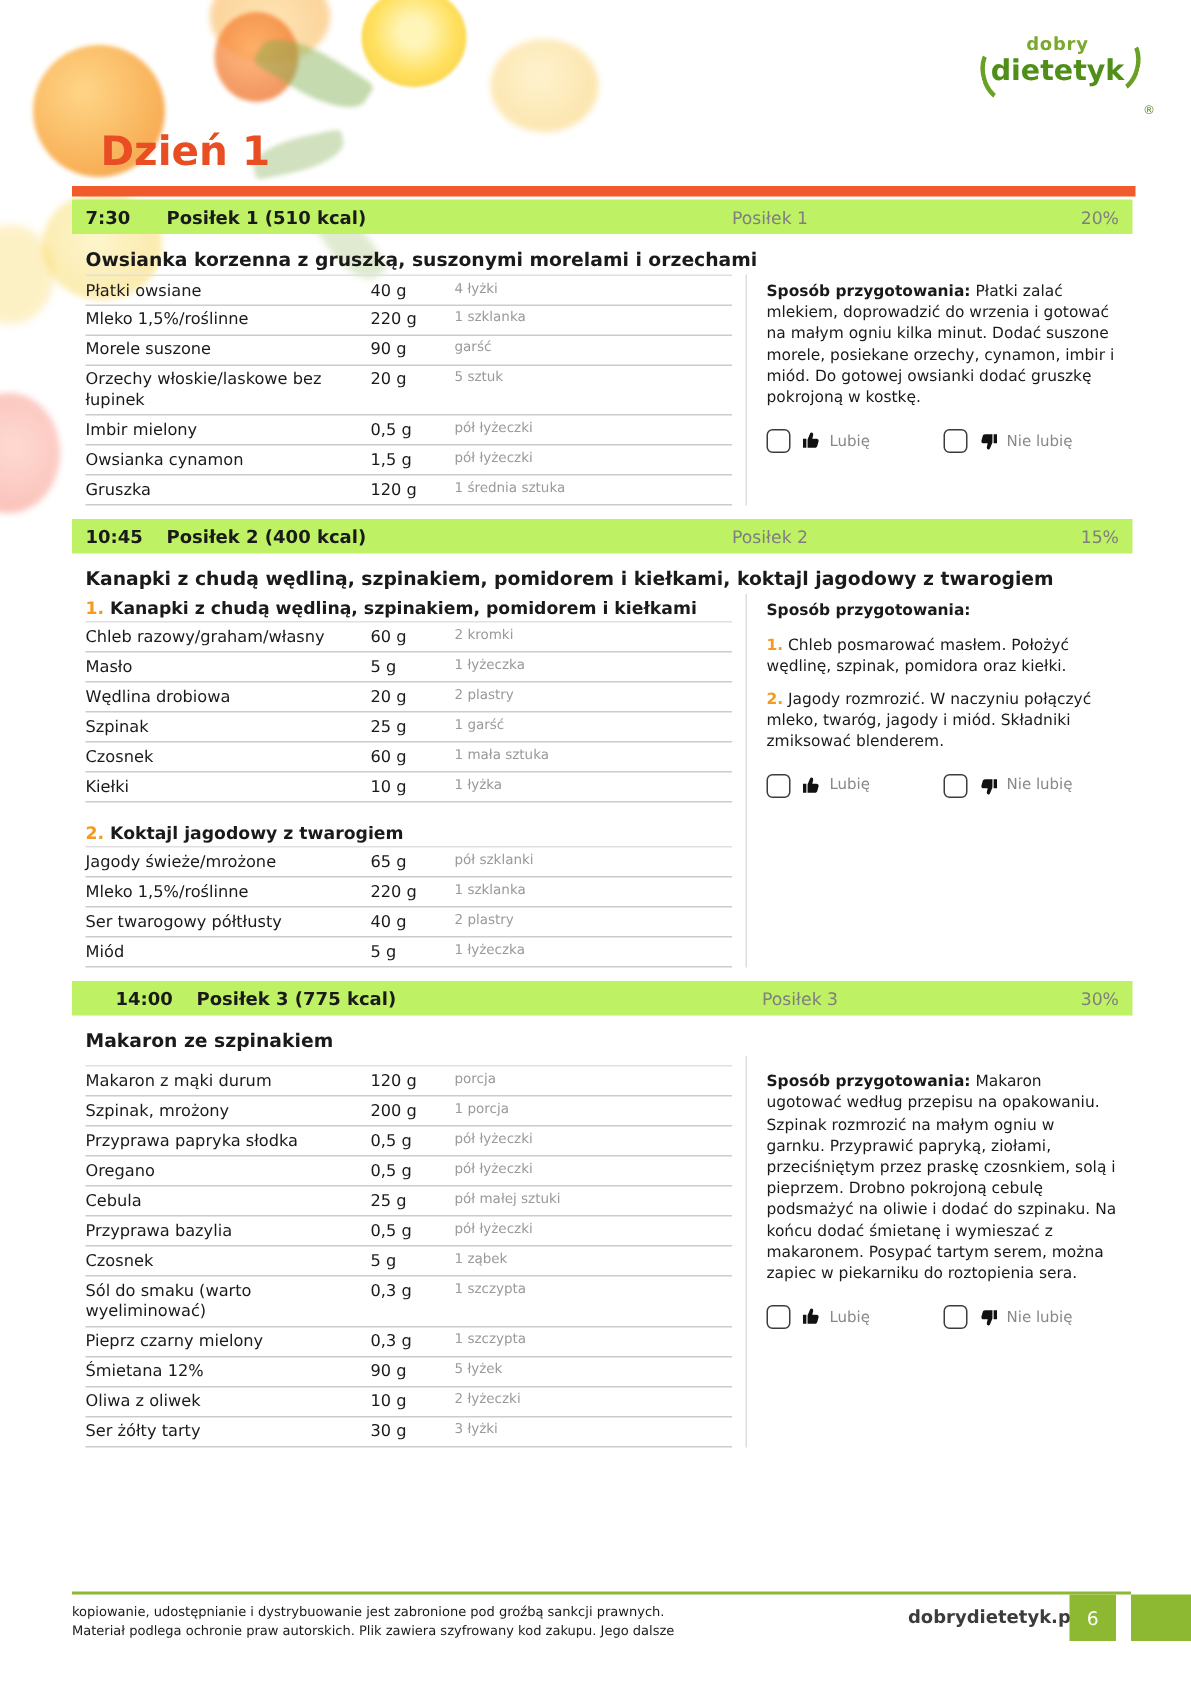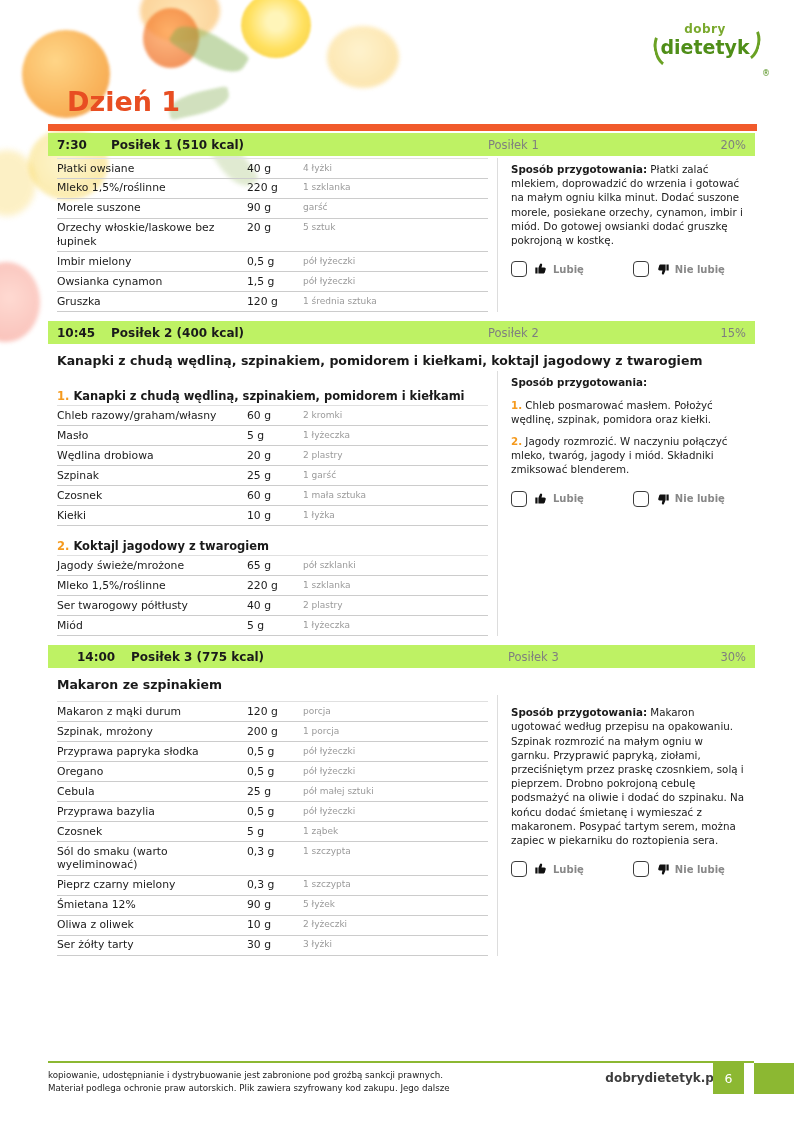--- a/index.html
+++ b/index.html
@@ -50,21 +50,21 @@
   .ing-row { display:flex; align-items:flex-start; padding:2.5px 0 3px 0; border-bottom:1px solid #ccc; }
   .ing-name { width:190px; font-size:10.8px; line-height:1.25; }
   .ing-amount { width:56px; font-size:10.8px; line-height:1.25; }
   .ing-portion { flex:1; font-size:9px; color:#9a9a9a; padding-top:1px; }
 
   .prep-text { font-size:10.3px; line-height:1.38; }
   .prep-text b { font-weight:bold; }
   .prep-step { margin-top:8px; font-size:10.3px; line-height:1.38; }
 
   .like-row { display:flex; align-items:center; margin-top:14px; }
-  .like-group { display:flex; align-items:center;font-weight:bold; }
+  .like-group { display:flex; align-items:center; }
   .like-group + .like-group { margin-left:49px; }
   .checkbox { width:16px; height:16px; border:1.5px solid #3c3c3c; border-radius:4px; background:#fff; flex:none; }
   .thumb { width:14px; height:14px; margin-left:7px; flex:none; }
   .thumb svg { display:block; width:14px; height:14px; fill:#111; }
   .thumb.down svg { transform:rotate(180deg); }
   .like-label { margin-left:5px; font-size:10px; color:#888; }
 
   .f-line { position:absolute; left:48px; top:1061px; width:706px; height:2px; background:#8cb832; z-index:1; }
   .f-copy { position:absolute; left:48px; top:1069px; width:460px; font-size:8.7px; line-height:1.55; color:#1a1a1a; z-index:1; }
   .f-site { position:absolute; left:552px; top:1071px; width:166px; text-align:right; font-size:12px; font-weight:bold; color:#3c3c3c; z-index:1; }
@@ -97,20 +97,21 @@
 <div class="content">
   <div class="day-title">Dzień 1</div>
   <div class="orange-bar"></div>
 
   <div class="meal-header">
     <div class="mh-time">7:30</div>
     <div class="mh-title">Posiłek 1 (510 kcal)</div>
     <div class="mh-name">Posiłek 1</div>
     <div class="mh-pct">20%</div>
   </div>
+  <div class="dish-title">Owsianka korzenna z gruszką, suszonymi morelami i orzechami</div>
   <div class="meal-body">
     <div class="tables-col">
       <div class="ing-table">
 
           <div class="ing-row">
             <div class="ing-name">Płatki owsiane</div>
             <div class="ing-amount">40 g</div>
             <div class="ing-portion">4 łyżki</div>
           </div>
 
@@ -178,21 +179,21 @@
 
   <div class="meal-header" style="margin-top:9px;">
     <div class="mh-time">10:45</div>
     <div class="mh-title">Posiłek 2 (400 kcal)</div>
     <div class="mh-name">Posiłek 2</div>
     <div class="mh-pct">15%</div>
   </div>
   <div class="dish-title">Kanapki z chudą wędliną, szpinakiem, pomidorem i kiełkami, koktajl jagodowy z twarogiem</div>
   <div class="meal-body">
     <div class="tables-col">
-      <div class="sub-header" style="margin-top:18px;"><span class="num-orange">1.</span> <span>Kanapki z chudą wędliną, szpinakiem, pomidorem i kiełkami</span></div>
+      <div class="sub-header" style="margin-top:2px;"><span class="num-orange">1.</span> <span>Kanapki z chudą wędliną, szpinakiem, pomidorem i kiełkami</span></div>
       <div class="ing-table">
 
           <div class="ing-row">
             <div class="ing-name">Chleb razowy/graham/własny</div>
             <div class="ing-amount">60 g</div>
             <div class="ing-portion">2 kromki</div>
           </div>
 
           <div class="ing-row">
             <div class="ing-name">Masło</div>

